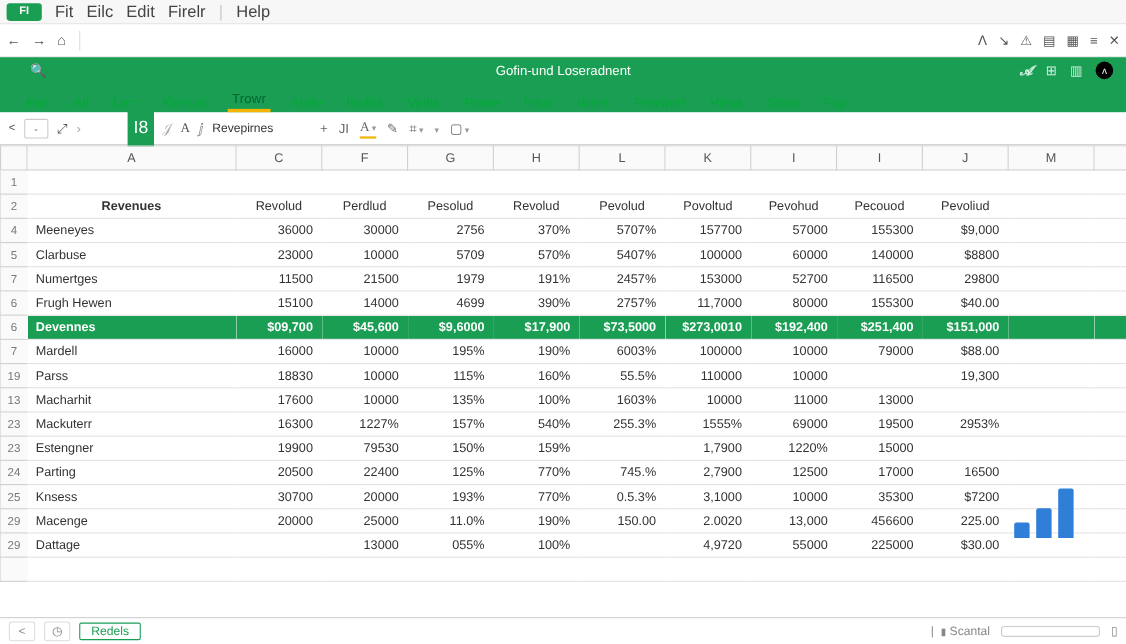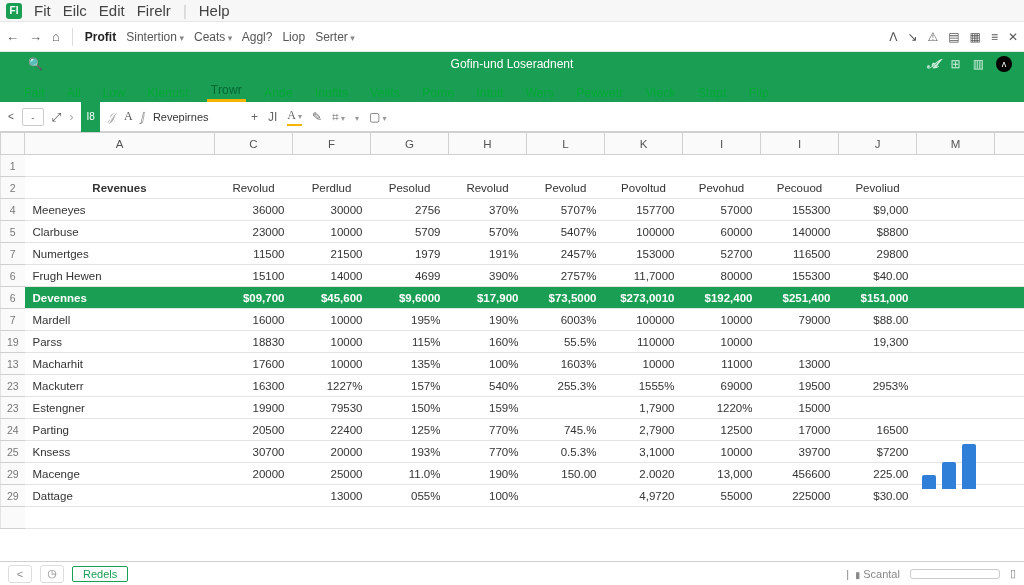--- a/index.html
+++ b/index.html
@@ -8,21 +8,21 @@
     --row-border:#e3e3e3;
     --head-border:#d0d0d0;
     --text:#333;
     --muted:#666;
     --blue:#2f7fd8;
   }
   *{box-sizing:border-box;font-family:Segoe UI,Arial,sans-serif;}
   body{margin:0;width:1024px;height:585px;overflow:hidden;color:var(--text);font-size:12px;background:#fff;}
   
   .titlebar{height:22px;background:#f7f7f7;border-bottom:1px solid #e6e6e6;display:flex;align-items:center;padding:0 6px;gap:12px;}
-  .app-badge{width:16px;height:16px;background:var(--green);color:#fff;border-radius:3px;font-size:10px;font-weight:bold;display:flex;align-items:center;justify-content:center;}
+  .app-badge{width:32px;height:16px;background:var(--green);color:#fff;border-radius:3px;font-size:10px;font-weight:bold;display:flex;align-items:center;justify-content:center;}
   .menu{display:flex;gap:12px;font-size:15px;color:#444;}
   .menu span{cursor:default;}
   .menu .sep{color:#ccc;}
   
   .navrow{height:30px;display:flex;align-items:center;padding:0 6px;gap:8px;border-bottom:1px solid #e6e6e6;}
   .nav-icons{display:flex;gap:10px;color:#555;font-size:13px;}
   .vsep{width:1px;height:18px;background:#ddd;margin:0 4px;}
   .tabword{font-size:12px;color:#555;}
   .tabword b{color:#222;font-weight:600;}
   .tabword .dd::after{content:" ▾";font-size:9px;color:#888;}
@@ -31,21 +31,21 @@
   .ribbon{background:var(--green);}
   .doc-title{height:24px;display:flex;align-items:center;justify-content:center;color:#fff;font-size:12px;position:relative;}
   .doc-title .magn{position:absolute;left:28px;color:#cfeedd;font-size:12px;}
   .doc-right{position:absolute;right:12px;display:flex;gap:12px;align-items:center;color:#cfeedd;font-size:12px;}
   .ribbon-tabs{height:26px;display:flex;align-items:flex-end;gap:14px;padding:0 20px;color:#063;letter-spacing:.2px;font-size:12px;}
   .ribbon-tabs span{padding:4px 4px 2px;cursor:default;color:#0a3;}
   .ribbon-tabs span.active{border-bottom:3px solid #f4b400;color:#063;font-weight:400;}
   
   .fxrow{height:30px;border-bottom:1px solid var(--head-border);display:flex;align-items:center;padding:0 8px;gap:8px;font-size:12px;color:#555;}
   .namebox{width:22px;height:18px;border:1px solid #ccc;border-radius:2px;display:flex;align-items:center;justify-content:center;font-size:10px;color:#666;}
-  .fxrow .cellref{background:var(--green);color:#fff;border-radius:2px;font-size:10px;padding:15px 5px;}
+  .fxrow .cellref{background:var(--green);color:#fff;border-radius:2px;font-size:16px;padding:15px 5px;margin-left:35px;}
   .fxinput{flex:0 0 90px;font-size:11px;color:#333;}
   .toolgroup{display:flex;align-items:center;gap:10px;color:#666;}
   .toolgroup .dd::after{content:" ▾";font-size:8px;color:#999;}
   .miniA{font-family:Georgia,serif;}
   .under-y{border-bottom:2px solid #f4b400;padding-bottom:1px;}
   
   .sheet{position:relative;height:calc(585px - 22px - 30px - 50px - 30px - 24px);overflow:hidden;}
   table{border-collapse:collapse;width:100%;table-layout:fixed;}
   col.rowhdr{width:24px;}
   col.colA{width:190px;}
@@ -89,28 +89,20 @@
   </div>
 </div>
 
 <div class="navrow">
   <div class="nav-icons">
     <span>←</span>
     <span>→</span>
     <span>⌂</span>
   </div>
   <div class="vsep"></div>
-  <div class="tabword">
-    <b>Profit</b>&nbsp;&nbsp;
-    <span class="dd">Sintertion</span>&nbsp;&nbsp;
-    <span class="dd">Ceats</span>&nbsp;&nbsp;
-    <span>Aggl?</span>&nbsp;&nbsp;
-    <span>Liop</span>&nbsp;&nbsp;
-    <span class="dd">Serter</span>
-  </div>
   <div class="right-icons">
     <span>ᐱ</span>
     <span>↘</span>
     <span>⚠</span>
     <span>▤</span>
     <span>▦</span>
     <span>≡</span>
     <span>✕</span>
   </div>
 </div>
@@ -399,21 +391,21 @@
         <tr>
           <td class="rowhdr">25</td>
           <td>Knsess</td>
           <td class="num">30700</td>
           <td class="num">20000</td>
           <td class="num">193%</td>
           <td class="num">770%</td>
           <td class="num">0.5.3%</td>
           <td class="num">3,1000</td>
           <td class="num">10000</td>
-          <td class="num">39700</td>
+          <td class="num">35300</td>
           <td class="num">$7200</td>
           <td class="num"></td>
           <td class="num"></td>
         </tr>
         <tr>
           <td class="rowhdr">29</td>
           <td>Macenge</td>
           <td class="num">20000</td>
           <td class="num">25000</td>
           <td class="num">11.0%</td>

